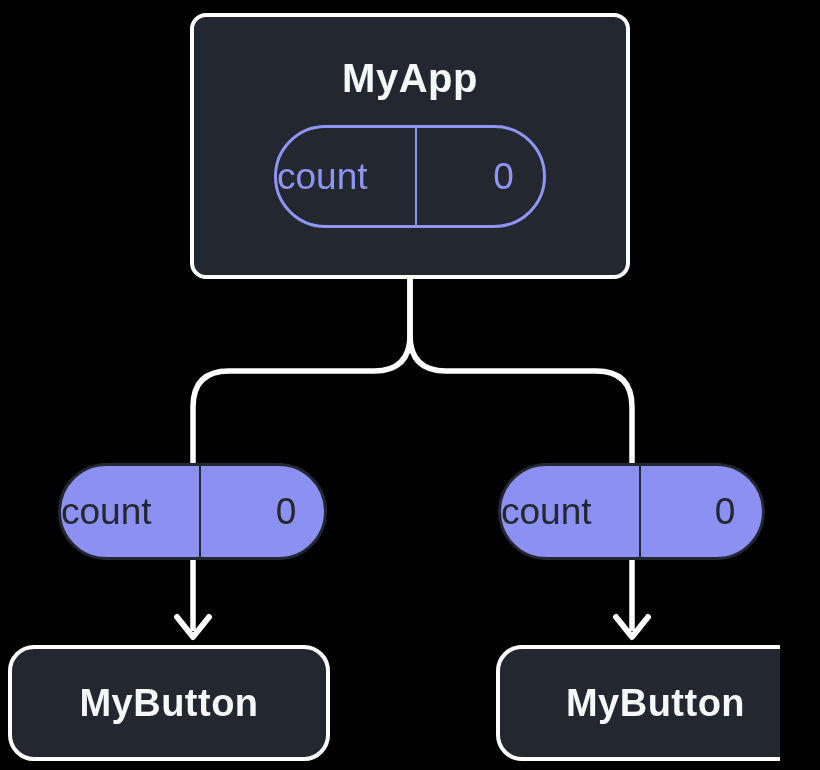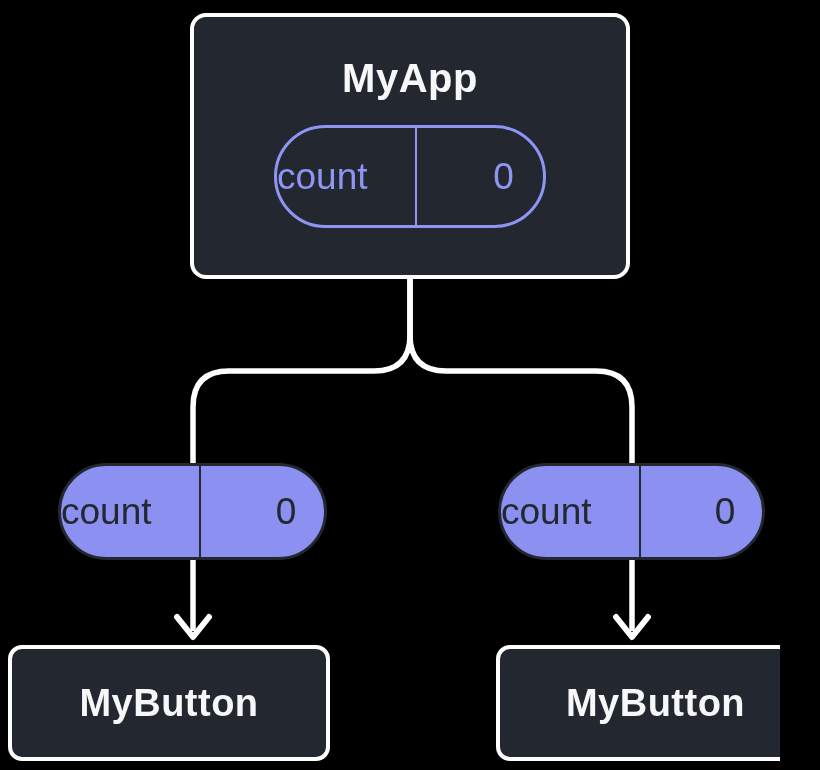--- a/index.html
+++ b/index.html
@@ -93,21 +93,21 @@
     display: flex;
     align-items: center;
     justify-content: center;
     font-size: 37px;
     font-weight: 400;
   }
   .node-child {
     width: 322px;
     height: 116px;
     top: 645px;
-    border-radius: 14px;
+    border-radius: 26px;
     align-items: center;
   }
   .node-child-left  { left: 8px; }
   .node-child-right { left: 496px; width: 319px; }
   .child-title {
     color: #F6F7F9;
     font-size: 38px;
     font-weight: 600;
     letter-spacing: 0.5px;
   }

